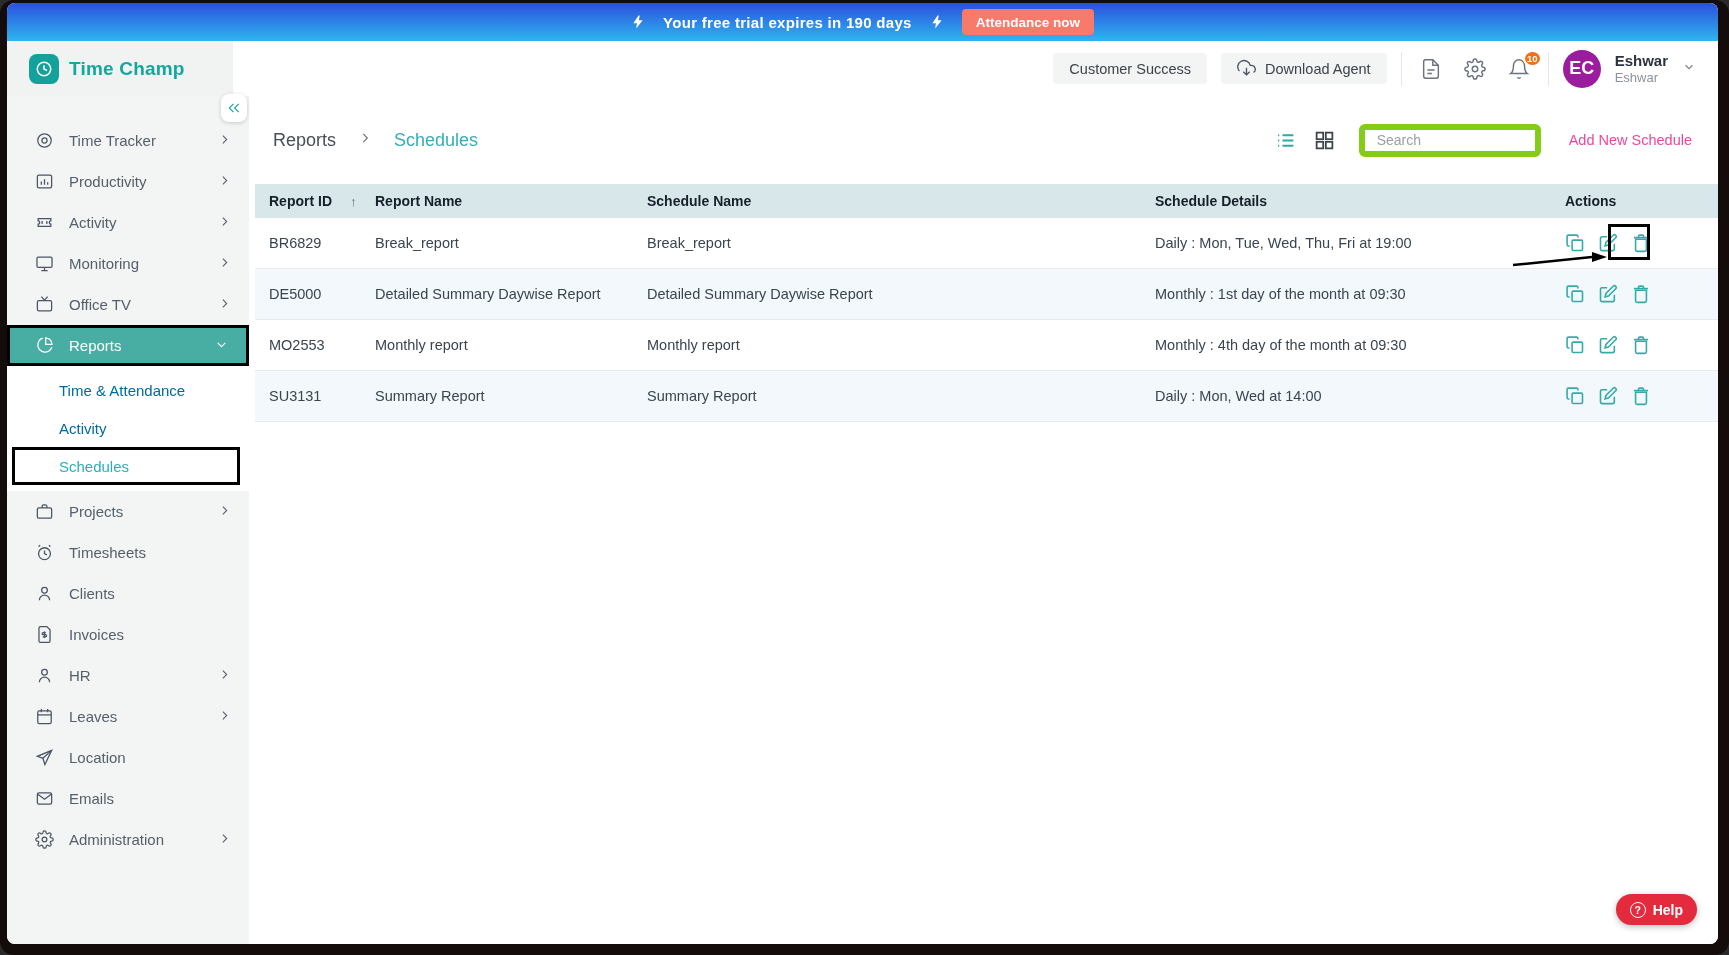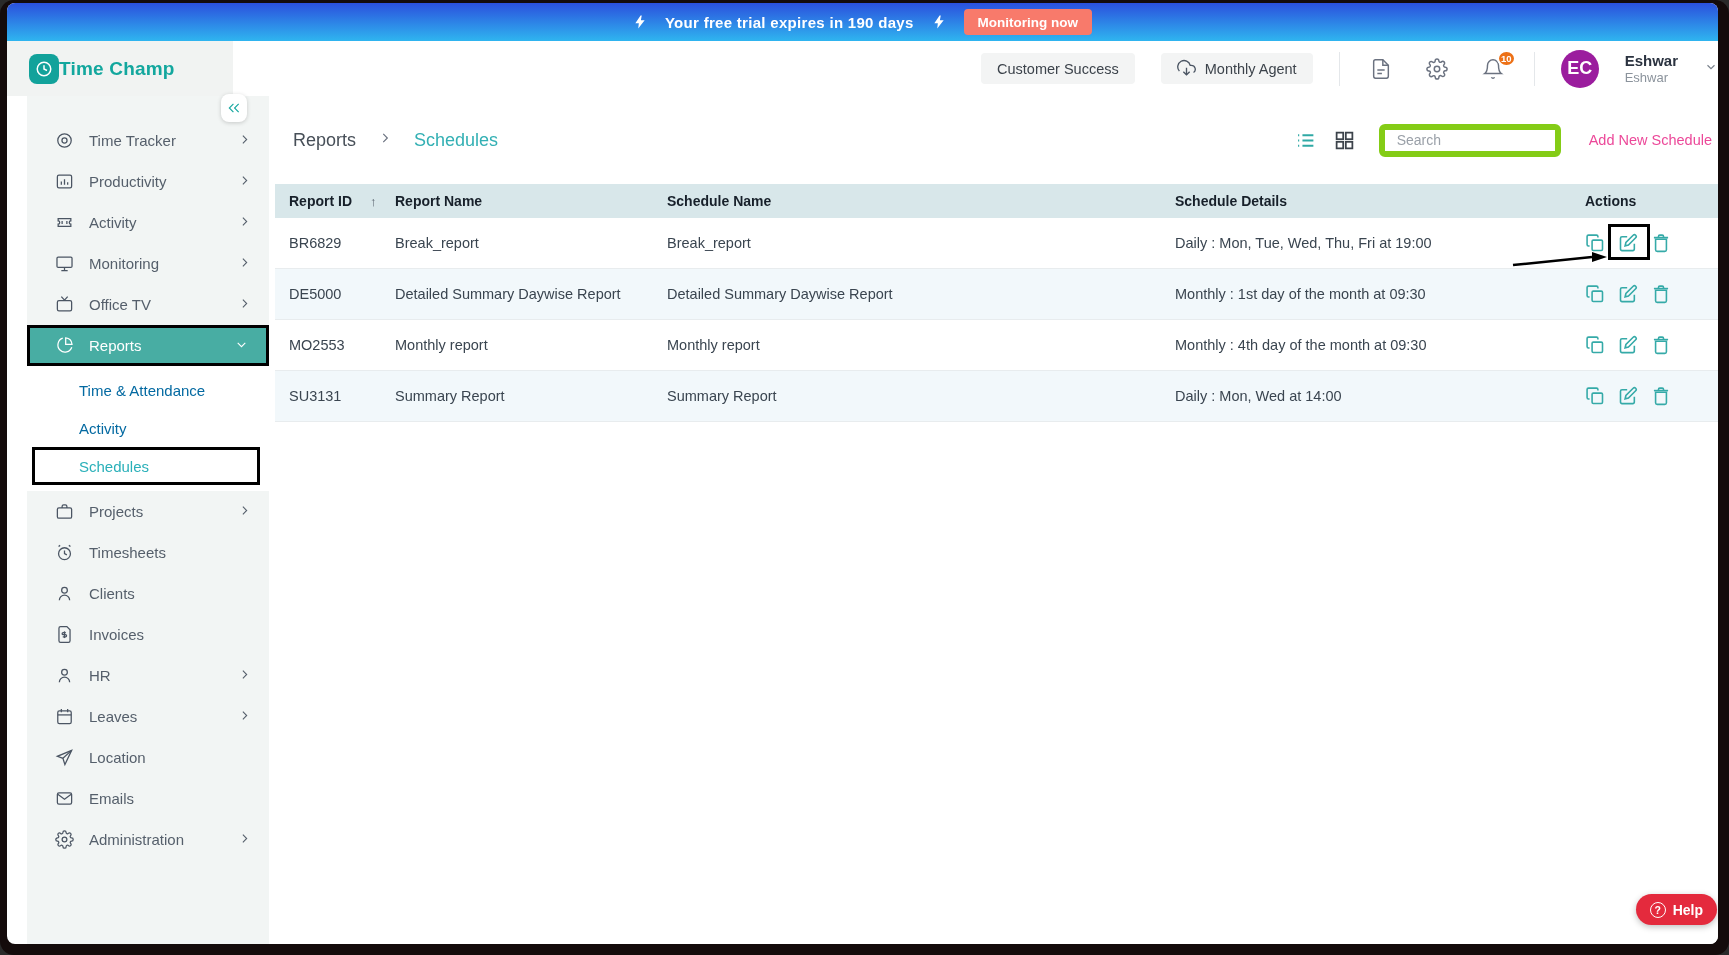--- a/index.html
+++ b/index.html
@@ -10,47 +10,47 @@
   
   .banner { height:38px; background:linear-gradient(180deg,#2b50dd 0%,#2fb5f0 100%);
             display:flex; align-items:center; justify-content:center; gap:18px; }
   .banner-text { color:#fff; font-size:15px; font-weight:700; letter-spacing:.3px; }
   .bolt { width:14px; height:18px; fill:#fff; }
   .subscribe-btn { background:#f87a6b; color:#fff; border:none; border-radius:4px; height:26px;
                    padding:0 14px; font-size:13.5px; font-weight:600; cursor:pointer; font-family:inherit; }
 
   
   .header { height:55px; display:flex; align-items:center; background:#fff; position:relative; }
-  .brand-zone { width:226px; height:55px; background:#f1f3f2; display:flex; align-items:center; padding-left:22px; flex:none; }
+  .brand-zone { width:226px; height:55px; background:#f1f3f2; display:flex; align-items:center; padding-left:22px; gap:10px; flex:none; }
   .logo-sq { width:30px; height:30px; background:#12a29b; border-radius:8px; display:flex; align-items:center; justify-content:center; }
   .logo-sq svg { width:18px; height:18px; stroke:#fff; fill:none; stroke-width:2; }
   .brand-name { color:#13a79e; font-size:19px; font-weight:600; letter-spacing:.2px; white-space:nowrap; }
   .collapse-btn { position:absolute; left:214px; top:53px; width:26px; height:28px; background:#fff; border:none;
                   border-radius:8px; box-shadow:0 1px 4px rgba(0,0,0,.18); color:#17a8a0; cursor:pointer;
                   display:flex; align-items:center; justify-content:center; z-index:5; }
   .collapse-btn svg { width:16px; height:14px; stroke:#17a8a0; fill:none; stroke-width:2; }
-  .header-right { margin-left:auto; display:flex; align-items:center; gap:26px; }
+  .header-right { margin-left:auto; display:flex; align-items:center; gap:14px; padding-right:22px; }
   .hdr-btn { background:#f3f4f4; border:none; border-radius:4px; height:31px; padding:0 16px;
              font-size:14.5px; color:#3c434b; font-family:inherit; cursor:pointer; display:flex; align-items:center; gap:9px; }
   .hdr-btn svg { width:19px; height:19px; stroke:#4b5563; fill:none; stroke-width:1.7; }
   .vdiv { width:1px; height:34px; background:#e4e7ea; }
   .icon-btn { background:none; border:none; cursor:pointer; position:relative; display:flex; padding:4px; }
   .icon-btn svg { width:22px; height:22px; stroke:#6b7280; fill:none; stroke-width:1.6; }
   .badge { position:absolute; top:-4px; right:-8px; min-width:17px; height:17px; background:#ed7117; color:#fff;
            border-radius:50%; font-size:9.5px; font-weight:700; display:flex; align-items:center; justify-content:center;
            border:2px solid #fff; padding:0 2px; }
   .avatar { width:38px; height:38px; border-radius:50%; background:#9b1d9e; color:#fff; font-size:18px; font-weight:700;
             display:flex; align-items:center; justify-content:center; cursor:pointer; }
   .user-block { line-height:1.2; cursor:pointer; }
   .user-name { font-size:15px; font-weight:600; color:#2b3340; }
   .user-sub { font-size:13px; color:#8b939c; }
   .caret svg { width:14px; height:14px; stroke:#7a828c; fill:none; stroke-width:2; }
 
   
-  .body { display:flex; height:848px;margin-left:20px; }
+  .body { display:flex; height:848px; }
   .sidebar { width:242px; background:#f2f5f4; padding-top:24px; flex:none; font-size:15px; color:#555f6b; }
   .side-item { height:41px; display:flex; align-items:center; padding:0 18px 0 28px; gap:15px; cursor:pointer; }
   .side-item svg.mi { width:19px; height:19px; stroke:#4b5563; fill:none; stroke-width:1.6; flex:none; }
   .side-label { flex:1; white-space:nowrap; }
   .side-chev svg { width:13px; height:13px; stroke:#555f6b; fill:none; stroke-width:2; }
   .side-item.selected { background:#48ada3; color:#fff; border:3px solid #000; padding-left:25px; }
   .side-item.selected svg.mi { stroke:#fff; }
   .side-item.selected .side-chev svg { stroke:#fff; transform:rotate(90deg); }
   .submenu { background:#fff; padding:5px 0 6px 0; }
   .sub-item { height:38px; display:flex; align-items:center; padding-left:52px; cursor:pointer; color:#0369a1; }
@@ -229,21 +229,21 @@
   <div class="app">
 
     <div class="banner">
       <svg class="bolt">
           <use href="#ic-bolt"></use>
         </svg>
       <span class="banner-text">Your free trial expires in 190 days</span>
       <svg class="bolt">
           <use href="#ic-bolt"></use>
         </svg>
-      <button class="subscribe-btn">Monitoring now</button>
+      <button class="subscribe-btn">Attendance now</button>
     </div>
 
     <div class="header">
       <div class="brand-zone">
         <span class="logo-sq">
           <svg viewBox="0 0 24 24">
               <use href="#ic-clock"></use>
             </svg>
         </span>
         <span class="brand-name">Time Champ</span>
@@ -254,21 +254,21 @@
           </svg>
       </button>
       <div class="header-right">
         <button class="hdr-btn">
           <span>Customer Success</span>
         </button>
         <button class="hdr-btn">
           <svg>
               <use href="#ic-cloud-dl"></use>
             </svg>
-          <span>Monthly Agent</span>
+          <span>Download Agent</span>
         </button>
         <div class="vdiv"></div>
         <button class="icon-btn">
           <svg>
               <use href="#ic-file"></use>
             </svg>
         </button>
         <button class="icon-btn">
           <svg>
               <use href="#ic-gear"></use>

